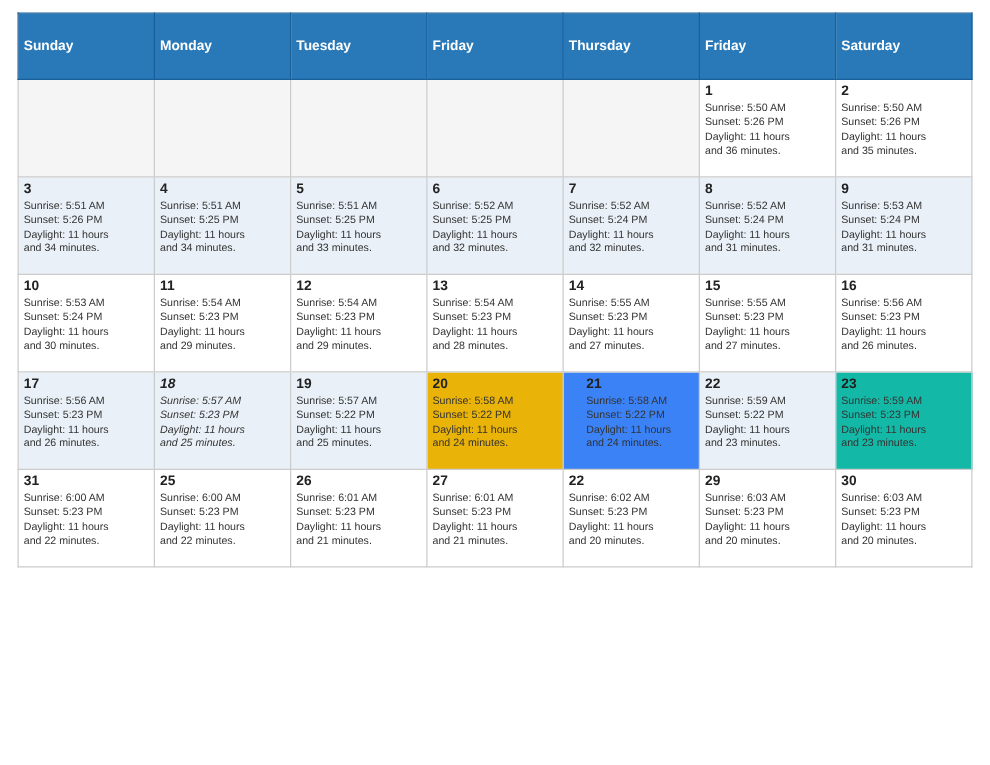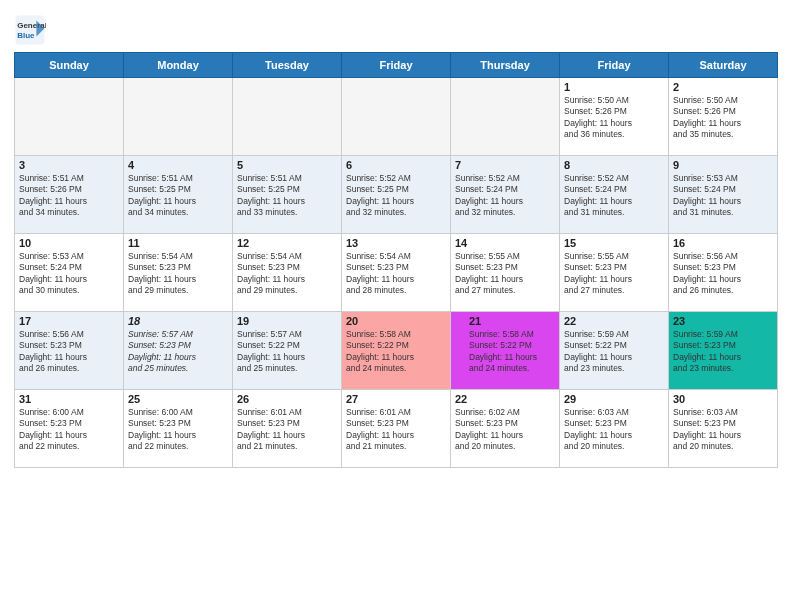--- a/index.html
+++ b/index.html
@@ -47,22 +47,22 @@
     .cal-table {
       width: 100%;
       border-collapse: collapse;
       table-layout: fixed;
     }
     .cal-table th {
       background: #2979b8;
       color: #fff;
       font-size: 11px;
       font-weight: bold;
-      padding: 6px 4px;
-      text-align: center;
+      padding: 20px 4px;
+      text-align: left;
       border: 1px solid #1a5f99;
     }
     .cal-table td {
       border: 1px solid #ccc;
       vertical-align: top;
       padding: 3px 4px;
       font-size: 9px;
       color: #333;
       height: 78px;
       background: #fff;
@@ -83,35 +83,20 @@
     .day-info {
       font-size: 8.5px;
       color: #333;
       line-height: 1.35;
     }
   </style>
 </head>
 <body>
 
 <div class="container">
-  <div class="header-row">
-    <div class="logo">
-      <svg class="logo-icon" viewBox="0 0 40 40">
-
-        <rect x="2" y="2" width="36" height="36" rx="4" fill="#1a6bb0" opacity="0.08"></rect>
-        <text x="4" y="18" font-size="10" font-weight="bold" fill="#333" font-family="Arial">General</text>
-        <text x="4" y="30" font-size="10" font-weight="bold" fill="#1a6bb0" font-family="Arial">Blue</text>
-        <polygon points="28,8 38,18 28,28" fill="#1a6bb0" opacity="0.7"></polygon>
-      </svg>
-    </div>
-    <div class="title-block">
-      <div class="month-title"></div>
-      <div class="location"></div>
-    </div>
-  </div>
 
   <table class="cal-table">
     <thead>
       <tr id="weekday-header">
           <th>Sunday</th>
           <th>Monday</th>
           <th>Tuesday</th>
           <th>Friday</th>
           <th>Thursday</th>
           <th>Friday</th>
@@ -257,28 +242,28 @@
 Daylight: 11 hours
 and 25 minutes.</div>
           </td>
           <td style="background: rgb(234, 240, 247);">
             <span class="day-num">19</span>
             <div class="day-info" style="white-space: pre-line;">Sunrise: 5:57 AM
 Sunset: 5:22 PM
 Daylight: 11 hours
 and 25 minutes.</div>
           </td>
-          <td style="background: #fca5a5;">
+          <td style="background: #eab308;">
             <span class="day-num">20</span>
             <div class="day-info" style="white-space: pre-line;">Sunrise: 5:58 AM
 Sunset: 5:22 PM
 Daylight: 11 hours
 and 24 minutes.</div>
           </td>
-          <td style="background: #d946ef; padding-left: 18px;">
+          <td style="background: #3b82f6; padding-left: 18px;">
             <span class="day-num">21</span>
             <div class="day-info" style="white-space: pre-line;">Sunrise: 5:58 AM
 Sunset: 5:22 PM
 Daylight: 11 hours
 and 24 minutes.</div>
           </td>
           <td style="background: rgb(234, 240, 247);">
             <span class="day-num">22</span>
             <div class="day-info" style="white-space: pre-line;">Sunrise: 5:59 AM
 Sunset: 5:22 PM

